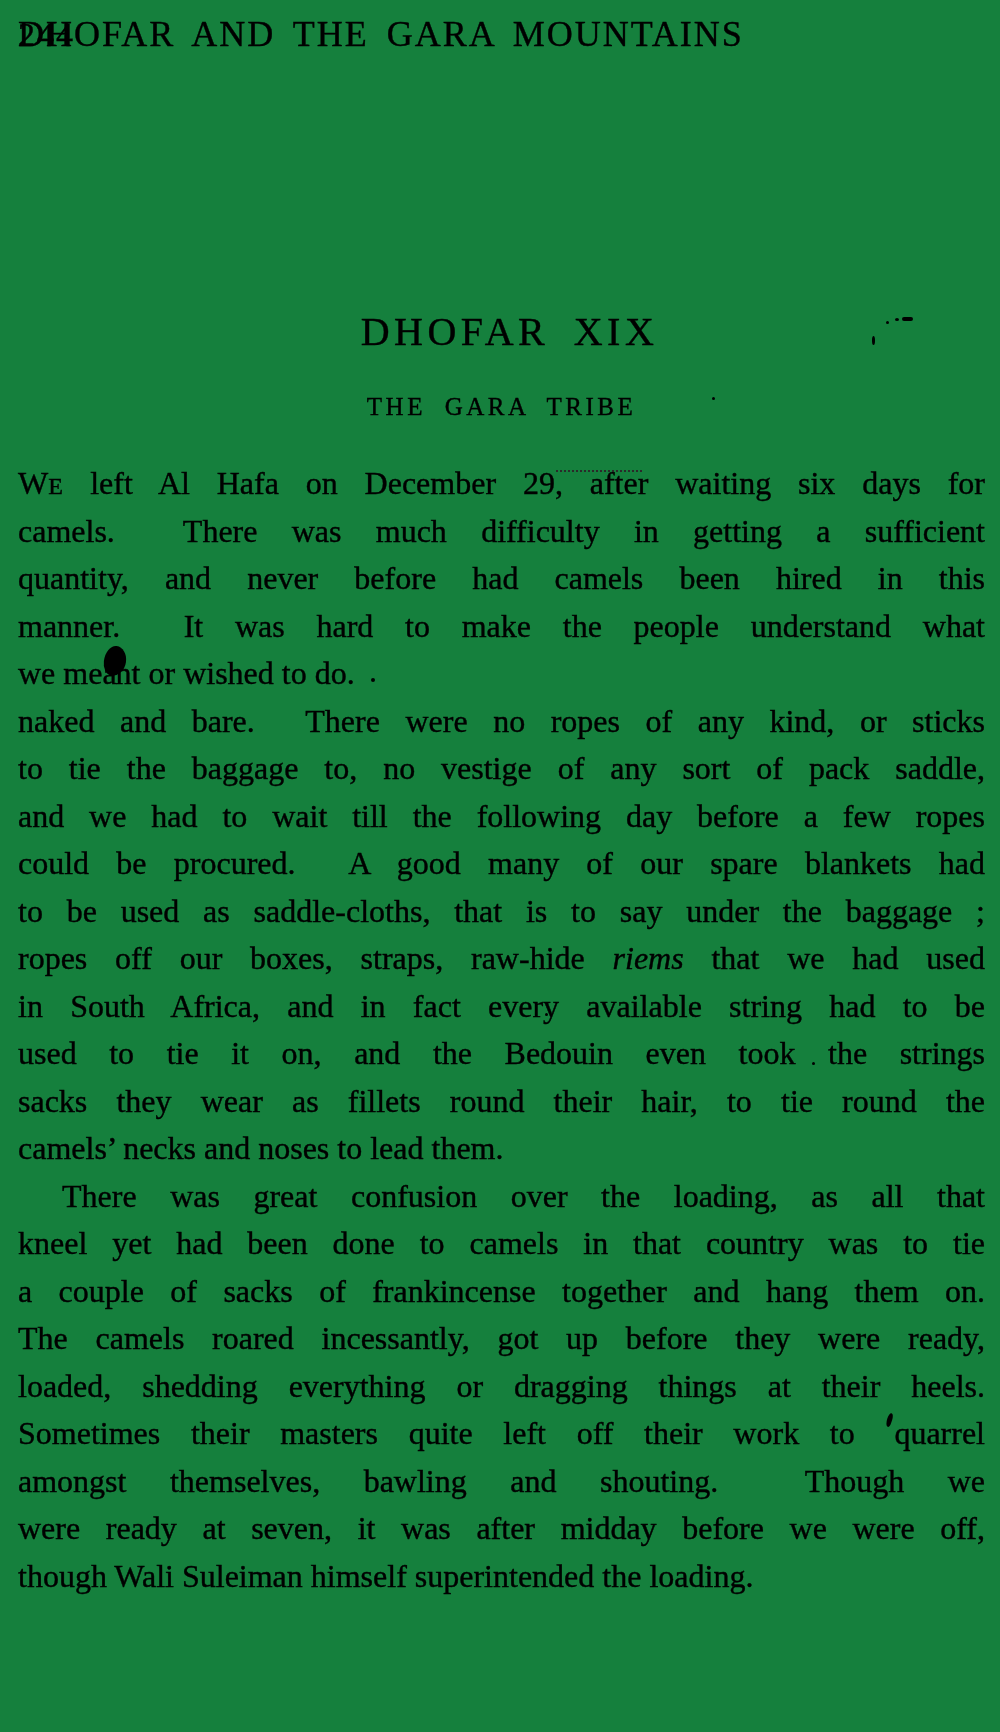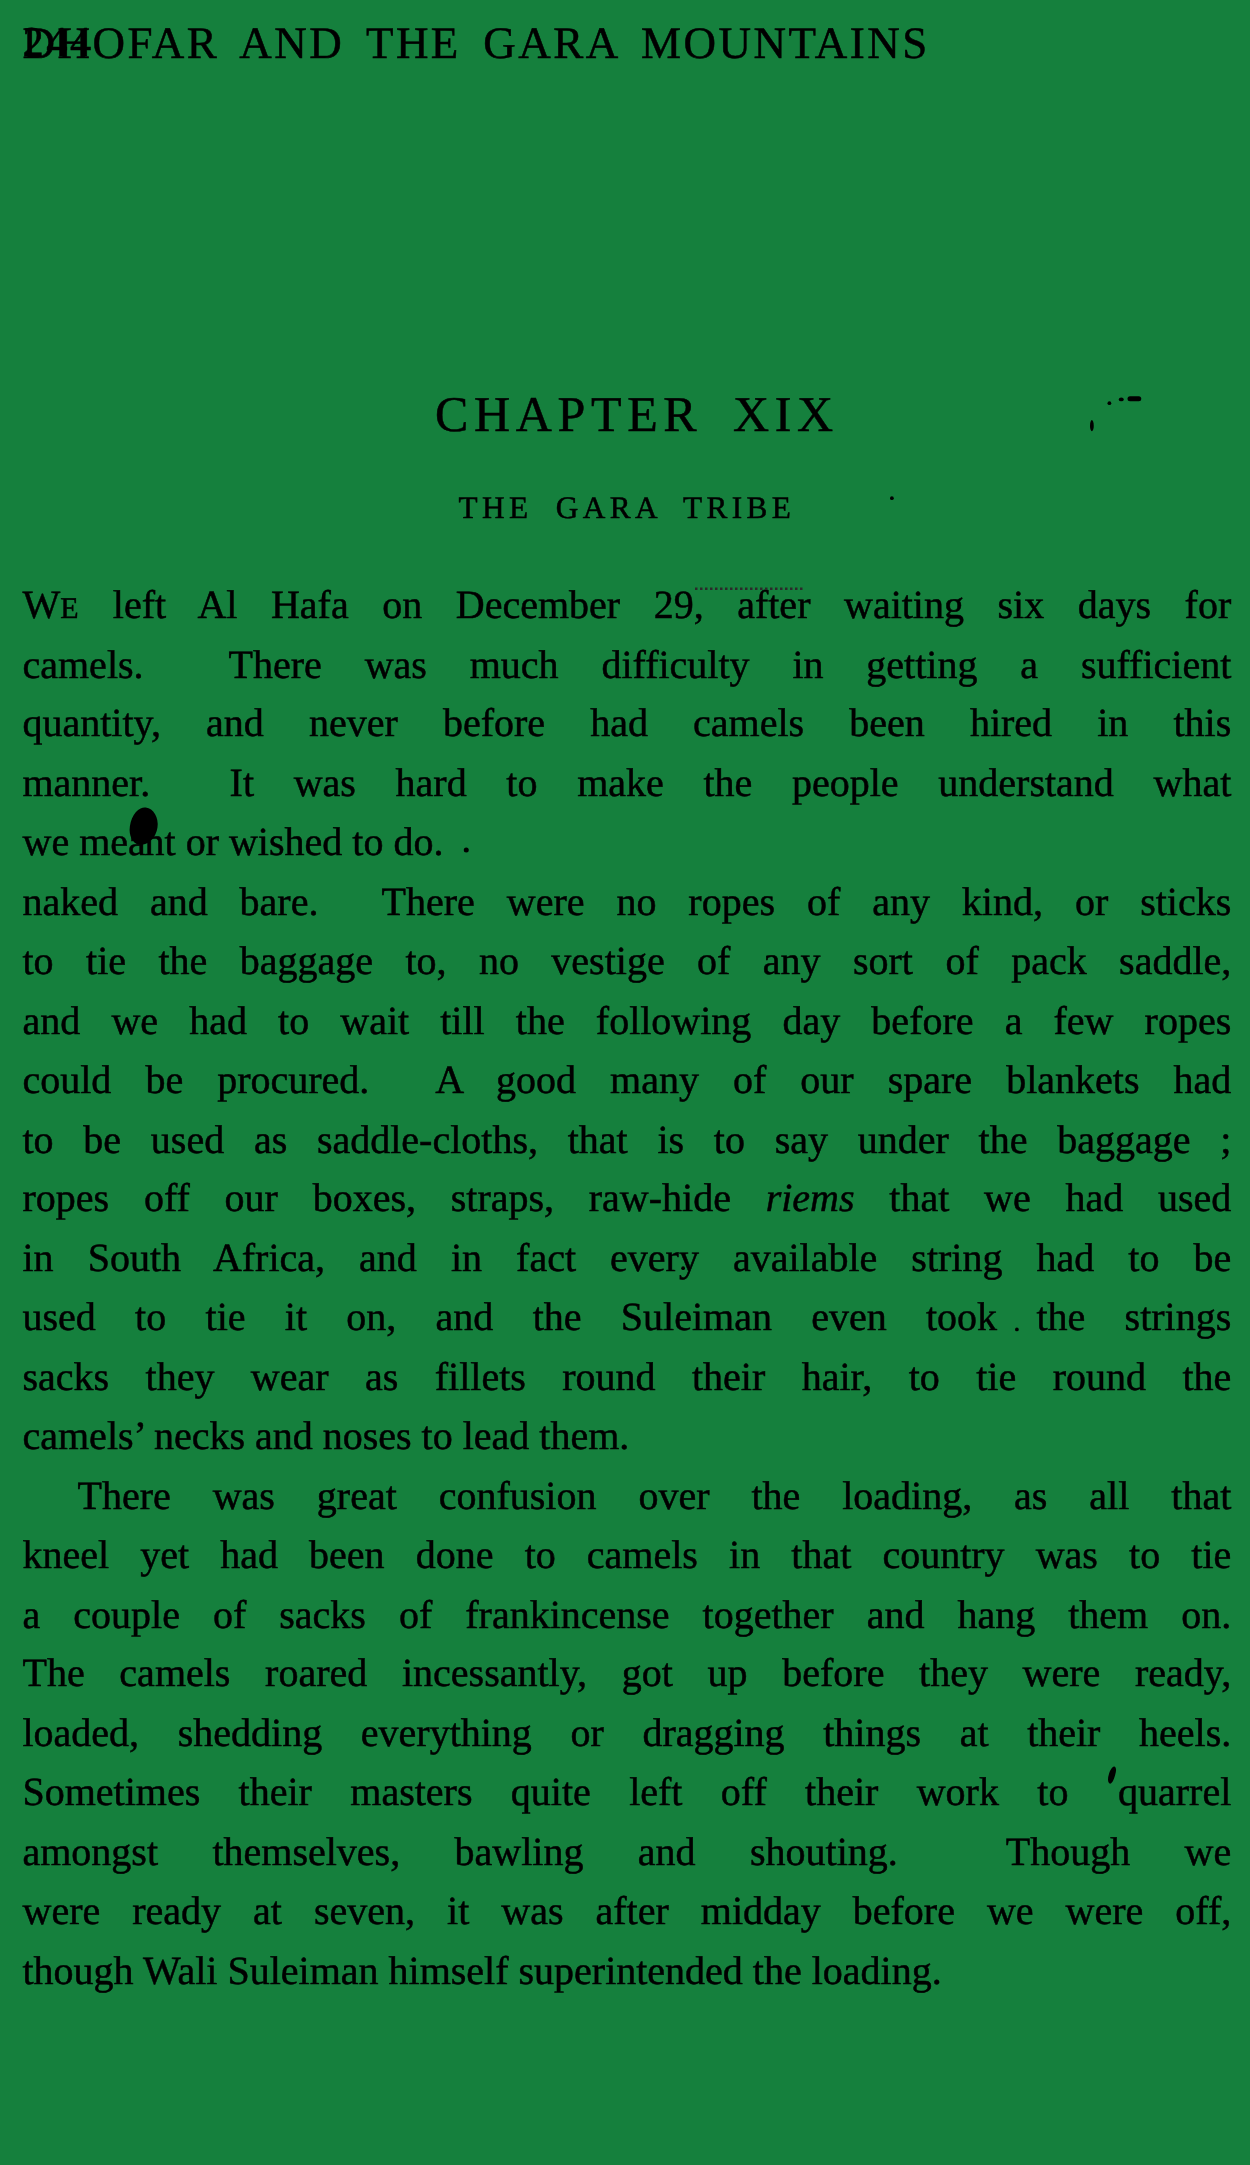--- a/index.html
+++ b/index.html
@@ -76,40 +76,40 @@
 </head>
 <body>
 
 <div class="page" style="background: #15803d; color: rgb(0, 0, 0);">
 
   <header class="running-head">
     <span class="page-num">244</span>
     <span class="running-title">DHOFAR AND THE GARA MOUNTAINS</span>
   </header>
 
-  <h1 class="chapter-heading">CHAPTER XIX</h1>
+  <h1 class="chapter-heading">DHOFAR XIX</h1>
   <h2 class="chapter-subtitle">THE GARA TRIBE</h2>
 
   <main class="body-text" id="body-text">
       <div class="para">
         <div class="line first">W<span class="sc">E</span> left Al Hafa on December 29, after waiting six days for</div>
         <div class="line">camels.&nbsp; There was much difficulty in getting a sufficient</div>
         <div class="line">quantity, and never before had camels been hired in this</div>
         <div class="line">manner.&nbsp; It was hard to make the people understand what</div>
         <div class="line last">we mea<span class="ink-blot"></span>nt or wished to do.<span class="stray-dot"></span></div>
       </div>
       <div class="para indent">
         <div class="line">naked and bare.&nbsp; There were no ropes of any kind, or sticks</div>
         <div class="line">to tie the baggage to, no vestige of any sort of pack saddle,</div>
         <div class="line">and we had to wait till the following day before a few ropes</div>
         <div class="line">could be procured.&nbsp; A good many of our spare blankets had</div>
         <div class="line">to be used as saddle-cloths, that is to say under the baggage&nbsp;;</div>
         <div class="line">ropes off our boxes, straps, raw-hide <i>riems</i> that we had used</div>
         <div class="line">in South Africa, and in fact every available string had to be</div>
-        <div class="line">used to tie it on, and the Suleiman even took the strings</div>
+        <div class="line">used to tie it on, and the Bedouin even took the strings</div>
         <div class="line">sacks they wear as fillets round their hair, to tie round the</div>
         <div class="line last">camels’ necks and noses to lead them.</div>
       </div>
       <div class="para indent">
         <div class="line first">There was great confusion over the loading, as all that</div>
         <div class="line">kneel yet had been done to camels in that country was to tie</div>
         <div class="line">a couple of sacks of frankincense together and hang them on.</div>
         <div class="line">The camels roared incessantly, got up before they were ready,</div>
         <div class="line">loaded, shedding everything or dragging things at their heels.</div>
         <div class="line">Sometimes their masters quite left off their work to <span class="stray-tick"></span>quarrel</div>

